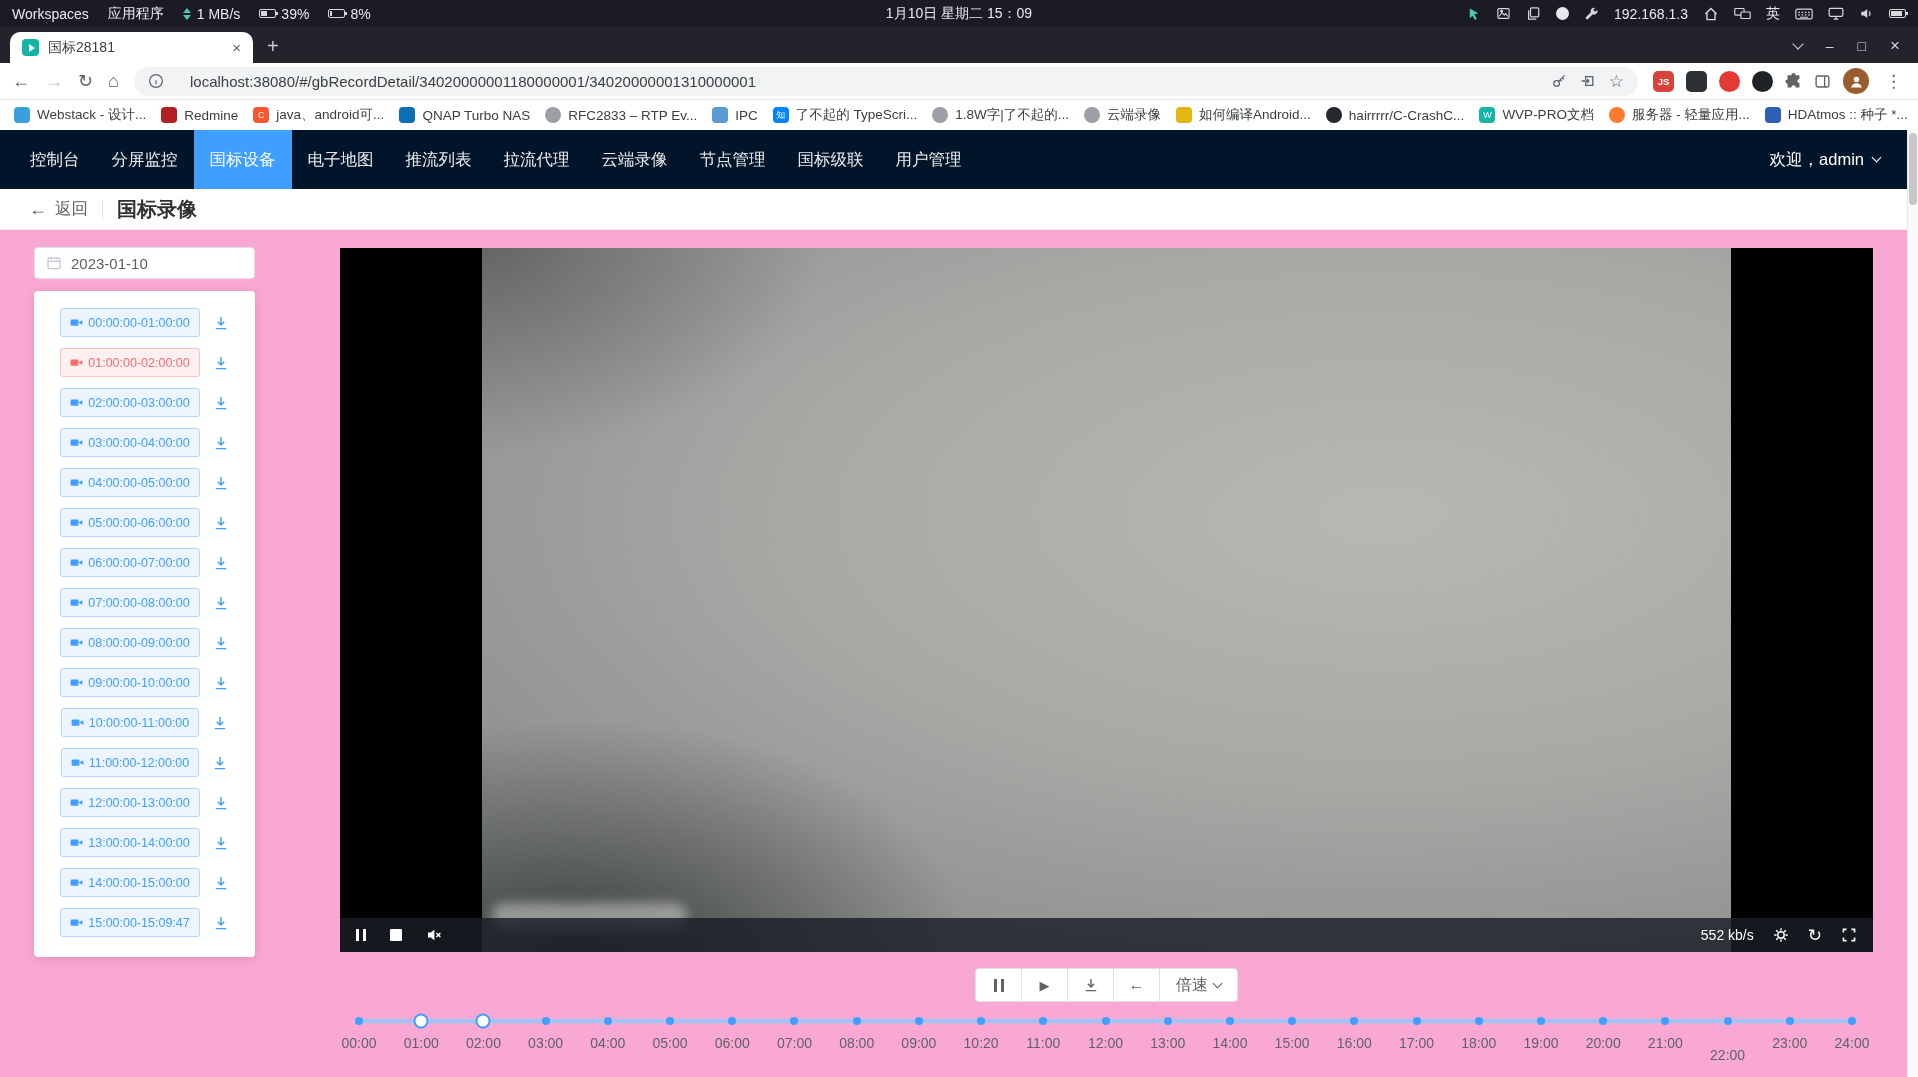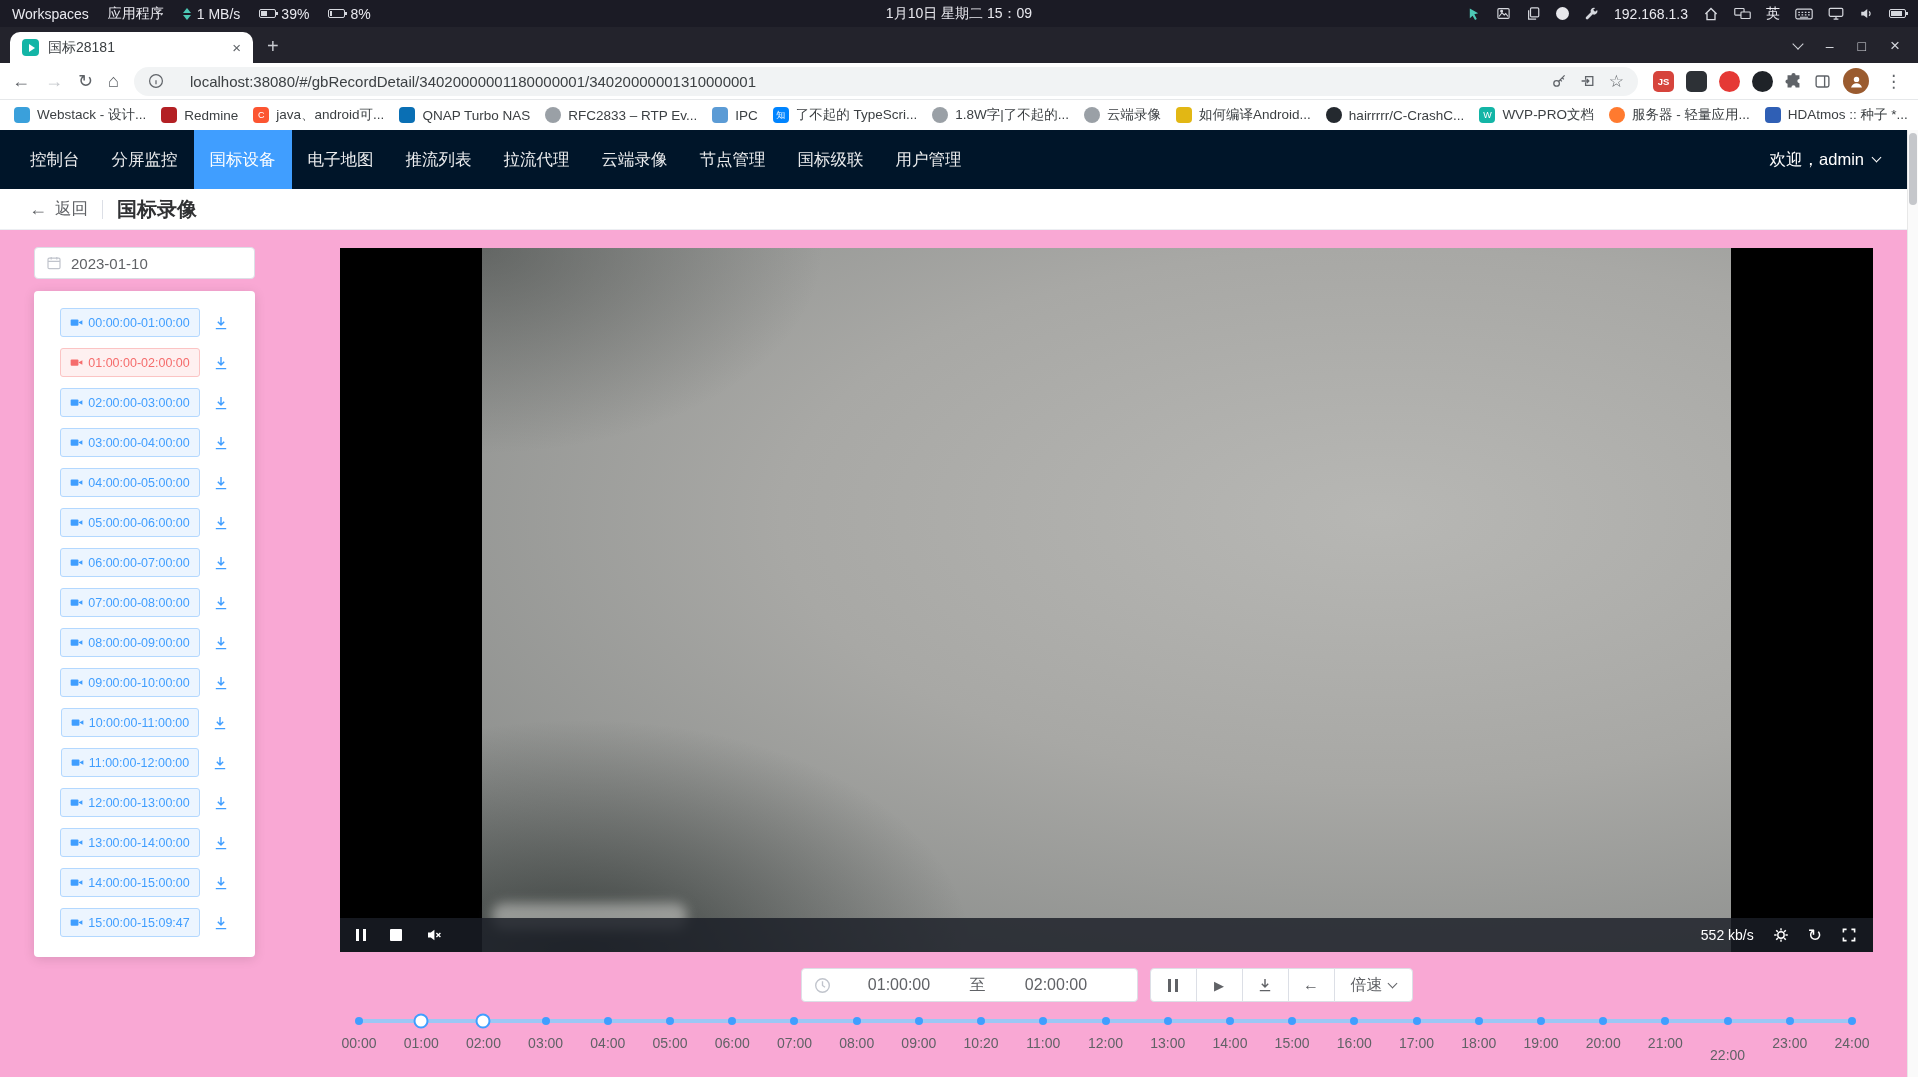--- a/index.html
+++ b/index.html
@@ -663,29 +663,20 @@
           <span class="vicon">
               <svg viewBox="0 0 20 20" width="16" height="16" fill="none" stroke="#fff" stroke-width="2">
                 <path d="M7 3H3v4M13 3h4v4M3 13v4h4M17 13v4h-4"></path>
               </svg>
             </span>
         </div>
       </div>
     </div>
 
     <div class="playback-row">
-      <div class="time-range">
-        <svg viewBox="0 0 20 20" width="17" height="17" fill="none" stroke="#c0c4cc" stroke-width="1.6">
-            <circle cx="10" cy="10" r="8"></circle>
-            <path d="M10 5v5l3 2"></path>
-          </svg>
-        <span class="tr-val">01:00:00</span>
-        <span class="tr-sep">至</span>
-        <span class="tr-val">02:00:00</span>
-      </div>
       <div class="btn-group">
         <button class="pbtn">
             <span class="pp dark">
               <i></i>
               <i></i>
             </span>
           </button>
         <button class="pbtn">
             <span>▶</span>
           </button>

